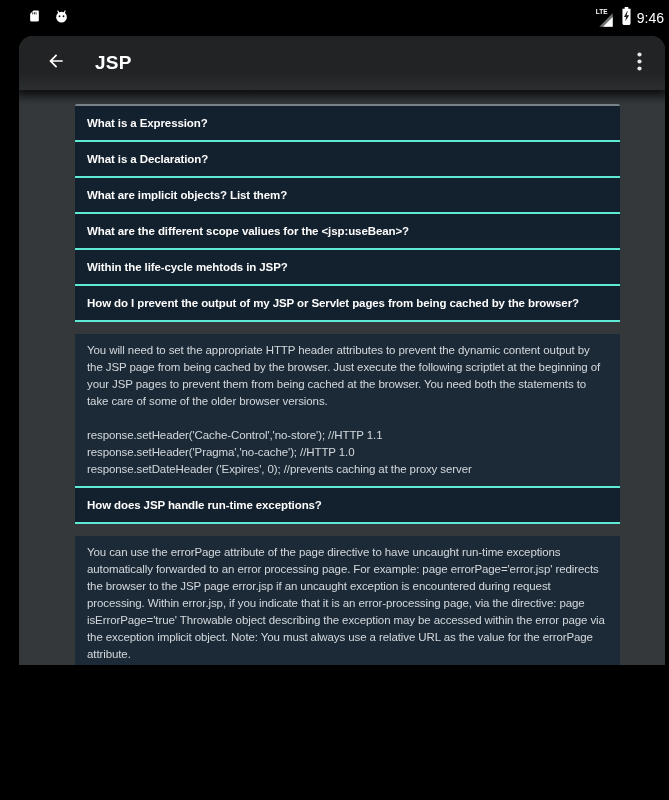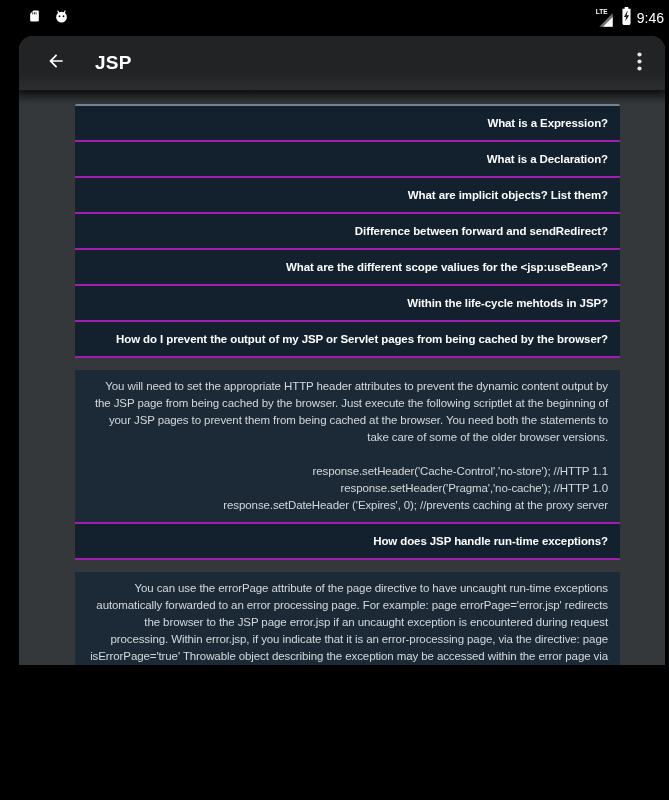--- a/index.html
+++ b/index.html
@@ -54,24 +54,23 @@
     pointer-events: none; z-index: 2;
   }
   .faq-list {
     margin: 14px 45px 0 56px;
     width: 545px;
     border-top: 2px solid rgba(160,171,182,0.65);
     border-radius: 2px 2px 0 0;
     overflow: hidden;
   }
   .row {
-    border-bottom: 2px solid #a21caf;
+    border-bottom: 2px solid #5eead4;
     box-sizing: border-box;
     width: 100%;
-    text-align: right;
   }
   .row.q {
     background: #13202d;
     color: #fdfdfd;
     font-size: 11.5px; font-weight: bold;
     line-height: 16px;
     letter-spacing: -0.1px;
     padding: 9px 12px;
     cursor: pointer;
   }
@@ -148,21 +147,20 @@
         </svg>
       </span>
     </div>
   </div>
 
   <div class="content">
     <div class="faq-list">
       <div class="row q">What is a Expression?</div>
       <div class="row q">What is a Declaration?</div>
       <div class="row q">What are implicit objects? List them?</div>
-      <div class="row q">Difference between forward and sendRedirect?</div>
       <div class="row q">What are the different scope valiues for the &lt;jsp:useBean&gt;?</div>
       <div class="row q">Within the life-cycle mehtods in JSP?</div>
       <div class="row q">How do I prevent the output of my JSP or Servlet pages from being cached by the browser?</div>
       <div class="row a">You will need to set the appropriate HTTP header attributes to prevent the dynamic content output by the JSP page from being cached by the browser. Just execute the following scriptlet at the beginning of your JSP pages to prevent them from being cached at the browser. You need both the statements to take care of some of the older browser versions.
 
 response.setHeader('Cache-Control','no-store'); //HTTP 1.1
 response.setHeader('Pragma','no-cache'); //HTTP 1.0
 response.setDateHeader ('Expires', 0); //prevents caching at the proxy server</div>
       <div class="row q">How does JSP handle run-time exceptions?</div>
       <div class="row a">You can use the errorPage attribute of the page directive to have uncaught run-time exceptions automatically forwarded to an error processing page. For example: page errorPage='error.jsp' redirects the browser to the JSP page error.jsp if an uncaught exception is encountered during request processing. Within error.jsp, if you indicate that it is an error-processing page, via the directive: page isErrorPage='true' Throwable object describing the exception may be accessed within the error page via the exception implicit object. Note: You must always use a relative URL as the value for the errorPage attribute.</div>

